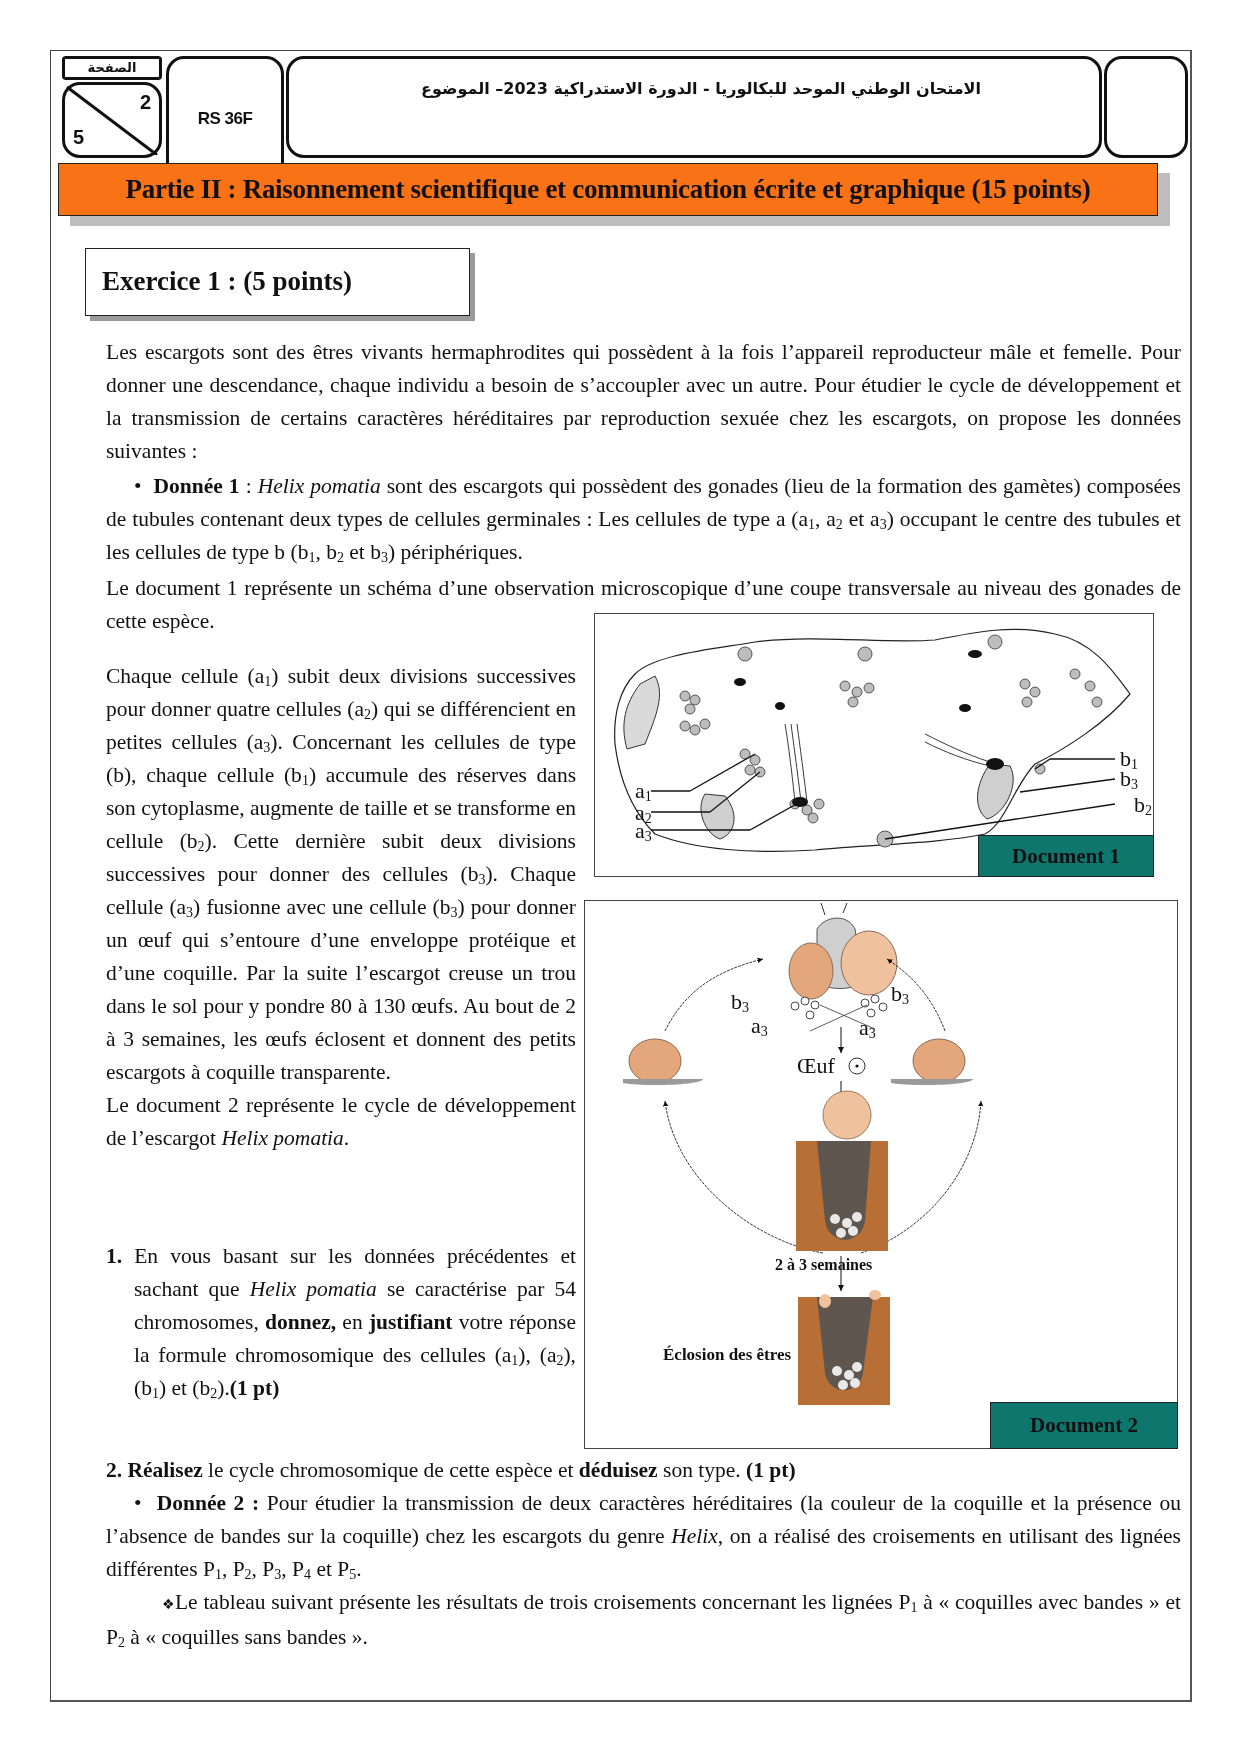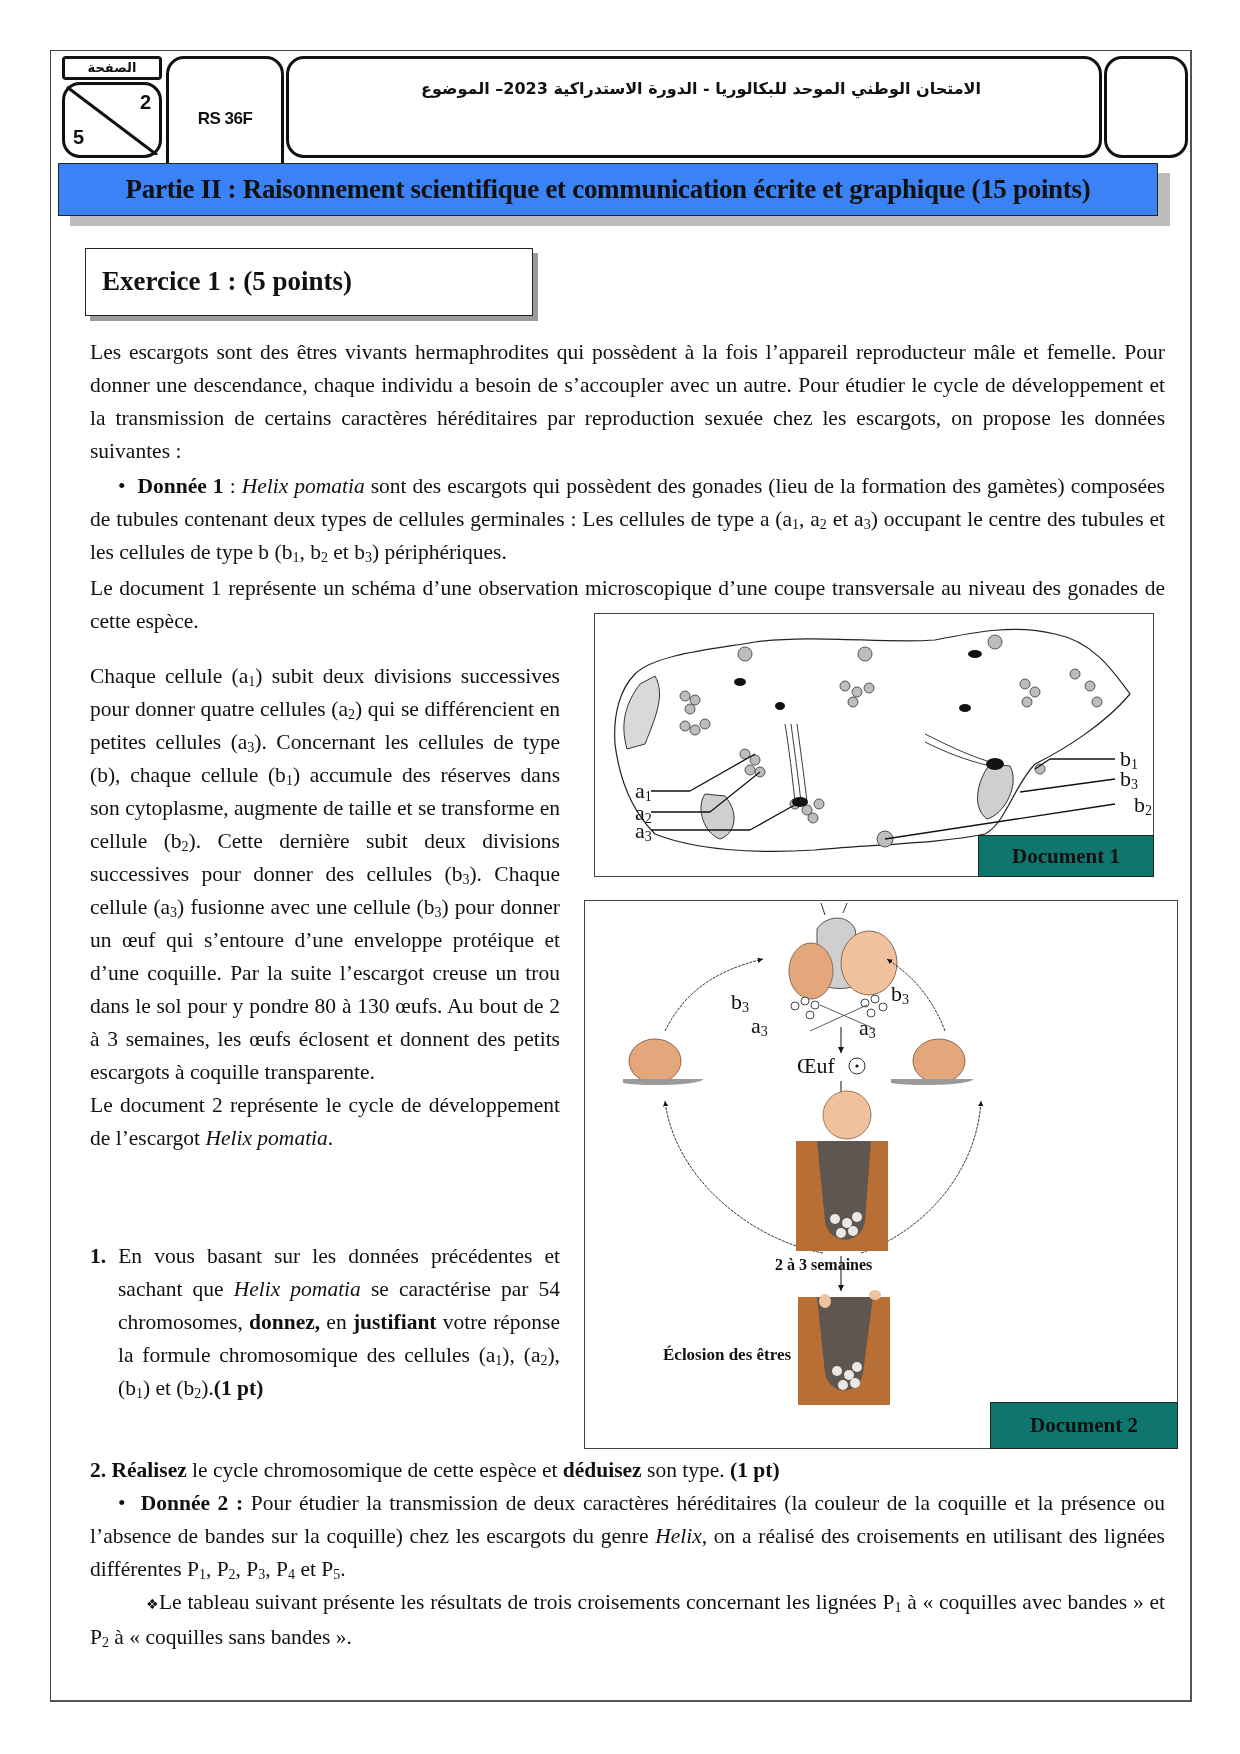--- a/index.html
+++ b/index.html
@@ -17,27 +17,27 @@
   .pn-cur { right:8px; top:6px; font-family:"Liberation Sans", sans-serif; font-weight:bold; font-size:20px; }
   .pn-tot { left:8px; bottom:6px; font-family:"Liberation Sans", sans-serif; font-weight:bold; font-size:20px; }
   .code-box { left:166px; top:56px; width:118px; height:126px; display:flex; align-items:center; justify-content:center;
               font-family:"Liberation Sans", sans-serif; font-weight:bold; font-size:17px; letter-spacing:-0.5px; }
   .title-box { left:286px; top:56px; width:816px; height:102px; }
   .title-l1 { position:absolute; right:118px; top:20px; direction:rtl; font-family:"DejaVu Sans", sans-serif; font-weight:bold; font-size:16px; white-space:nowrap; }
   .title-l2 { position:absolute; right:20px; top:54px; direction:rtl; font-family:"DejaVu Sans", sans-serif; font-weight:bold; font-size:16px; white-space:nowrap; }
   .empty-box { left:1104px; top:56px; width:84px; height:102px; }
 
   
-  .partie { left:58px; top:163px; width:1100px; height:53px; border:1.5px solid #222; background:#3b82f6; box-sizing:border-box;
+  .partie { left:58px; top:163px; width:1100px; height:53px; border:1.5px solid #222; background:#f97316; box-sizing:border-box;
             box-shadow:12px 10px 0 #bdbdbd; font-weight:bold; font-size:27px; line-height:50px; text-align:center; white-space:nowrap;
             letter-spacing:-0.3px; }
-  .exo { left:85px; top:248px; width:448px; height:68px; border:1.5px solid #222; background:#fff; box-sizing:border-box;
+  .exo { left:85px; top:248px; width:385px; height:68px; border:1.5px solid #222; background:#fff; box-sizing:border-box;
          box-shadow:5px 5px 0 #9a9a9a; font-weight:bold; font-size:27px; line-height:64px; padding-left:16px; }
 
-  .txt { font-size:21.5px; line-height:33px; text-align:justify; }
+  .txt { font-size:21.5px; line-height:33px; text-align:justify;margin-left:16px; }
   .full { left:90px; width:1075px; }
   .col { left:90px; width:470px; }
   sub { font-size:14px; vertical-align:-3px; line-height:0; }
   .b { font-weight:bold; }
   .i { font-style:italic; }
   .ind { padding-left:28px; }
 
   
   .doc1 { left:594px; top:613px; width:560px; height:264px; border:1.5px solid #444; box-sizing:border-box; background:#fff; }
   .doc2 { left:584px; top:900px; width:594px; height:549px; border:1.5px solid #444; box-sizing:border-box; background:#fff; }

